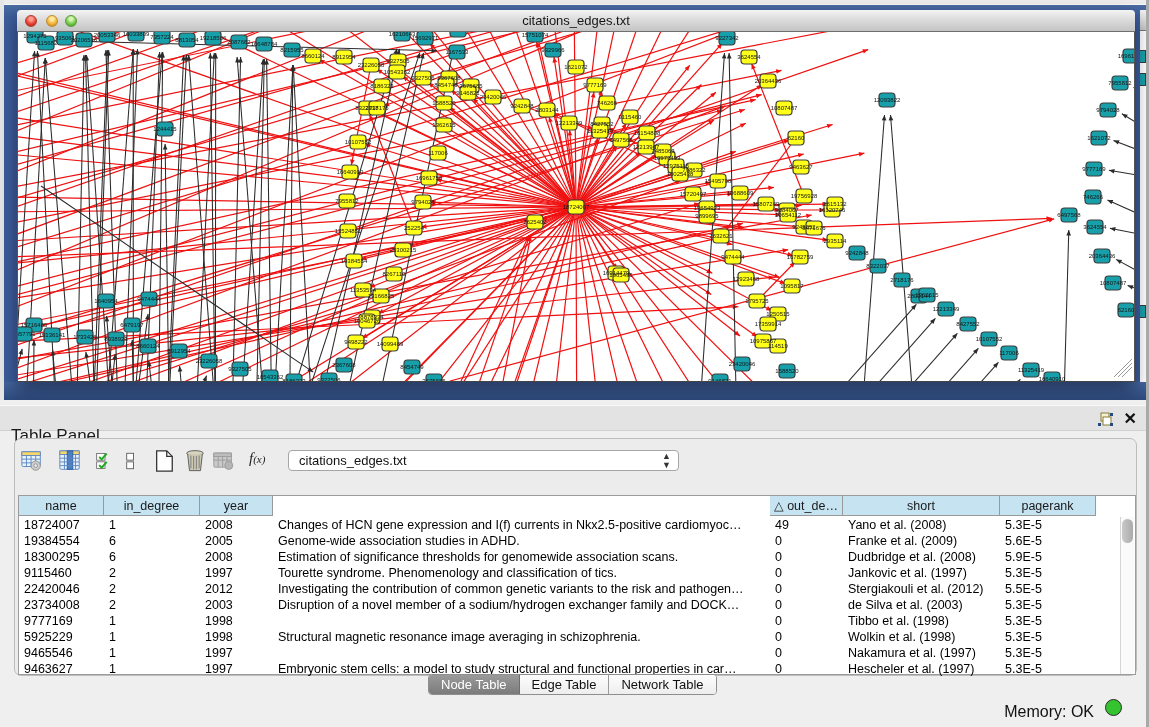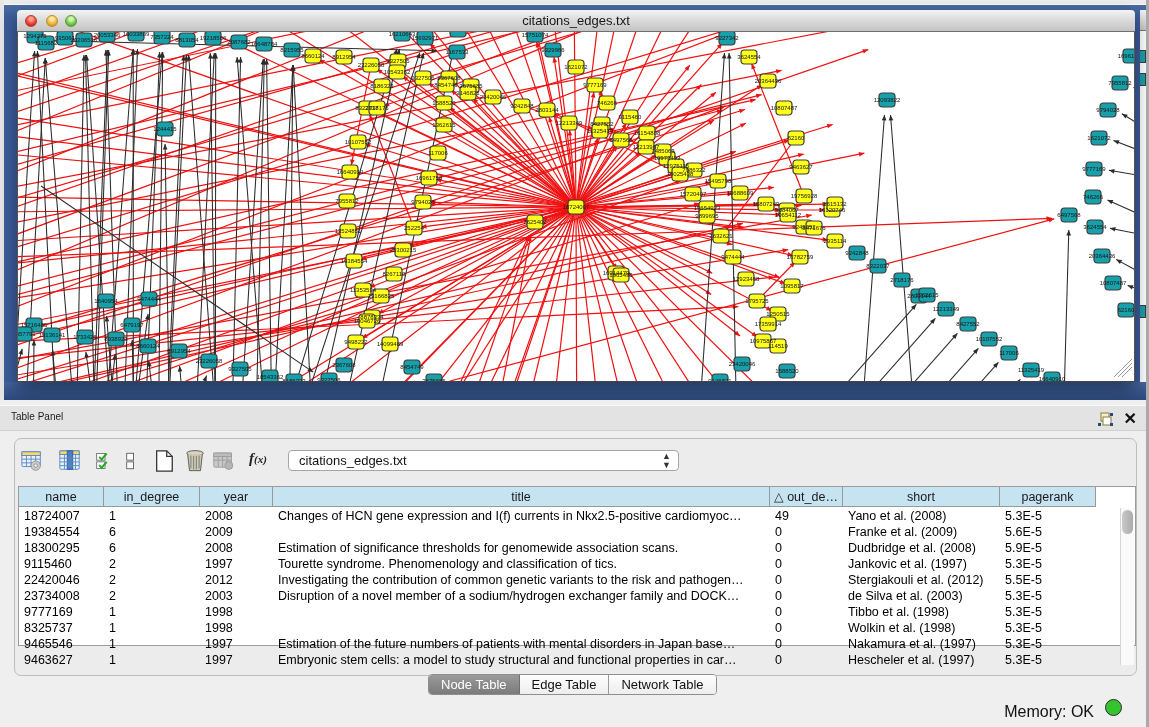--- a/index.html
+++ b/index.html
@@ -20,31 +20,31 @@
 #titlebar{position:absolute;left:0;top:0;width:100%;height:22px;border-radius:4px 4px 0 0;background:linear-gradient(#f4f4f4 0,#dcdcdc 45%,#c4c4c4 100%);border-bottom:1px solid #6f6f6f}
 #title{position:absolute;left:0;top:0;width:100%;text-align:center;font-size:13px;font-weight:400;color:#161616;line-height:22px}
 .tl{position:absolute;top:5px;width:12px;height:12px;border-radius:50%;}
 #tl1{left:8px;background:radial-gradient(circle at 50% 30%, #ff9a8a 0 18%, #e43b2f 60%, #a22018 100%);border:1px solid #b03a30}
 #tl2{left:29px;background:radial-gradient(circle at 50% 30%, #ffe9a0 0 18%, #efaf34 60%, #b67a10 100%);border:1px solid #c08b2d}
 #tl3{left:48px;background:radial-gradient(circle at 50% 30%, #d2f5b2 0 18%, #6cc644 60%, #3f8f1e 100%);border:1px solid #5a9b3a}
 #canvas{position:absolute;left:0;top:22px;width:1118px;height:350px;background:#fff;border-left:1px solid #555;border-right:1px solid #555;border-bottom:1px solid #444;overflow:hidden}
 
 #tp{position:absolute;left:0;top:400px;width:1146px;height:327px;background:#efefef}
 #tphead{position:absolute;left:0;top:5px;width:100%;height:26px;background:#e3e3e3;border-top:1px solid #f8f8f8;border-bottom:1px solid #d0d0d0}
-#tphead .t{position:absolute;left:11px;top:5px;font-size:10px;color:#1c1c1c}
+#tphead .t{position:absolute;left:11px;top:20px;font-size:17px;color:#1c1c1c}
 #tpclose{position:absolute;right:9px;top:3px;font-size:16px;font-weight:700;color:#111}
 #tpfloat{position:absolute;right:33px;top:6px;width:15px;height:15px}
 #panel{position:absolute;left:14px;top:38px;width:1123px;height:238px;background:#ececec;border:1px solid #bdbdbd;border-radius:7px}
 
 #tbar{position:absolute;left:5px;top:9px;height:26px;width:100%}
 .ic{position:absolute;top:0}
 #combo{position:absolute;left:268px;top:2px;width:391px;height:21px;background:#fff;border:1px solid #a6a6a6;border-radius:4px;font-size:13px;color:#111;line-height:19px;padding-left:10px}
 #combo .ud{position:absolute;right:7px;top:1px;font-size:9px;color:#333;line-height:9px}
 
-#tbl{position:absolute;left:3px;top:47px;width:1118px;height:160px;background:#fff;border:1px solid #9c9c9c}
+#tbl{position:absolute;left:3px;top:56px;width:1118px;height:180px;background:#fff;border:1px solid #9c9c9c}
 .th{position:absolute;top:0;height:20px;background:#c6e3f2;border-right:1px solid #999;border-bottom:1px solid #999;font-size:12.5px;color:#1a1a1a;text-align:center;line-height:20px}
 .tr{position:absolute;left:0;width:1104px;height:16px;font-size:12.5px;color:#000;white-space:nowrap}
 .c{position:absolute;top:0;height:16px;line-height:16px;overflow:hidden}
 .c1{left:5px;width:80px}.c2{left:90px;width:80px}.c3{left:186px;width:70px}.c4{left:259px;width:490px}
 .c5{left:756px;width:70px}.c6{left:829px;width:152px}.c7{left:986px;width:90px}
 #vscroll{position:absolute;right:1px;top:21px;width:14px;height:157px;background:#fafafa;border-left:1px solid #d5d5d5}
 #vthumb{position:absolute;left:1px;top:2px;width:11px;height:24px;background:linear-gradient(90deg,#c9c9c9,#ababab);border-radius:6px}
 
 #tabs{position:absolute;left:428px;top:274px;height:21px;display:flex;border:1px solid #8e8e8e;border-radius:4px;overflow:hidden;background:#fff}
 .tab{height:21px;font-size:13px;line-height:20px;padding:0 12px;color:#111;background:linear-gradient(#fdfdfd,#ececec);border-right:1px solid #9a9a9a}
@@ -823,45 +823,45 @@
           <ellipse cx="12" cy="4.5" rx="9" ry="2.8" fill="#d8d4be" stroke="#555"></ellipse>
           <path d="M4 5.5l2 18h12l2-18" fill="#cdc9b2" stroke="#555"></path>
           <path d="M7.5 7v14M10.5 7.5v14.5M13.5 7.5v14.5M16.5 7v14" stroke="#777"></path>
         </svg>
         <svg class="ic" style="left:192px" width="23" height="26" viewBox="0 0 26 26">
           <rect x="2" y="4" width="20" height="16" rx="1.5" fill="#c9c9c9" stroke="#9a9a9a"></rect>
           <rect x="2" y="4" width="20" height="4" fill="#bdbdbd" stroke="#9a9a9a"></rect>
           <path d="M2 12h20M7 8v12M12 8v12M17 8v12" stroke="#9a9a9a" fill="none"></path>
           <circle cx="19" cy="18" r="4.5" fill="#b5b5b5" stroke="#999"></circle>
         </svg>
-        <div class="ic" style="left:229px;top:2px;font-size:15px;font-style:italic;font-weight:700;color:#222;font-family:'Liberation Serif',serif">f<span style="font-size:11px">(x)</span></div>
+        <div class="ic" style="left:229px;top:2px;font-size:15px;font-style:italic;font-weight:400;color:#222;font-family:'Liberation Serif',serif">f<span style="font-size:11px">(x)</span></div>
         <div id="combo">citations_edges.txt<span class="ud">▲<br>▼</span></div>
       </div>
       <div id="tbl">
         <div class="th" style="left:0;width:85px">name</div>
         <div class="th" style="left:85px;width:96px">in_degree</div>
         <div class="th" style="left:181px;width:73px">year</div>
-        <div class="th" style="left:254px;width:497px">title</div>
         <div class="th" style="left:751px;width:73px">△ out_de…</div>
         <div class="th" style="left:824px;width:157px">short</div>
         <div class="th" style="left:981px;width:96px">pagerank</div>
         <div id="rows" style="position:absolute;left:0;top:21px;width:1104px;height:158px">
 <div class="tr" style="top:0px">
               <div class="c c1">18724007</div>
               <div class="c c2">1</div>
               <div class="c c3">2008</div>
               <div class="c c4">Changes of HCN gene expression and I(f) currents in Nkx2.5-positive cardiomyoc…</div>
               <div class="c c5">49</div>
               <div class="c c6">Yano et al. (2008)</div>
               <div class="c c7">5.3E-5</div>
             </div>
 <div class="tr" style="top:16px">
               <div class="c c1">19384554</div>
               <div class="c c2">6</div>
-              <div class="c c3">2009</div>
+              <div class="c c3">2005</div>
+              <div class="c c4">Genome-wide association studies in ADHD.</div>
               <div class="c c5">0</div>
               <div class="c c6">Franke et al. (2009)</div>
               <div class="c c7">5.6E-5</div>
             </div>
 <div class="tr" style="top:32px">
               <div class="c c1">18300295</div>
               <div class="c c2">6</div>
               <div class="c c3">2008</div>
               <div class="c c4">Estimation of significance thresholds for genomewide association scans.</div>
               <div class="c c5">0</div>
@@ -897,32 +897,32 @@
             </div>
 <div class="tr" style="top:96px">
               <div class="c c1">9777169</div>
               <div class="c c2">1</div>
               <div class="c c3">1998</div>
               <div class="c c5">0</div>
               <div class="c c6">Tibbo et al. (1998)</div>
               <div class="c c7">5.3E-5</div>
             </div>
 <div class="tr" style="top:112px">
-              <div class="c c1">8325737</div>
+              <div class="c c1">5925229</div>
               <div class="c c2">1</div>
               <div class="c c3">1998</div>
+              <div class="c c4">Structural magnetic resonance image averaging in schizophrenia.</div>
               <div class="c c5">0</div>
               <div class="c c6">Wolkin et al. (1998)</div>
               <div class="c c7">5.3E-5</div>
             </div>
 <div class="tr" style="top:128px">
               <div class="c c1">9465546</div>
               <div class="c c2">1</div>
               <div class="c c3">1997</div>
-              <div class="c c4">Estimation of the future numbers of patients with mental disorders in Japan base…</div>
               <div class="c c5">0</div>
               <div class="c c6">Nakamura et al. (1997)</div>
               <div class="c c7">5.3E-5</div>
             </div>
 <div class="tr" style="top:144px">
               <div class="c c1">9463627</div>
               <div class="c c2">1</div>
               <div class="c c3">1997</div>
               <div class="c c4">Embryonic stem cells: a model to study structural and functional properties in car…</div>
               <div class="c c5">0</div>

